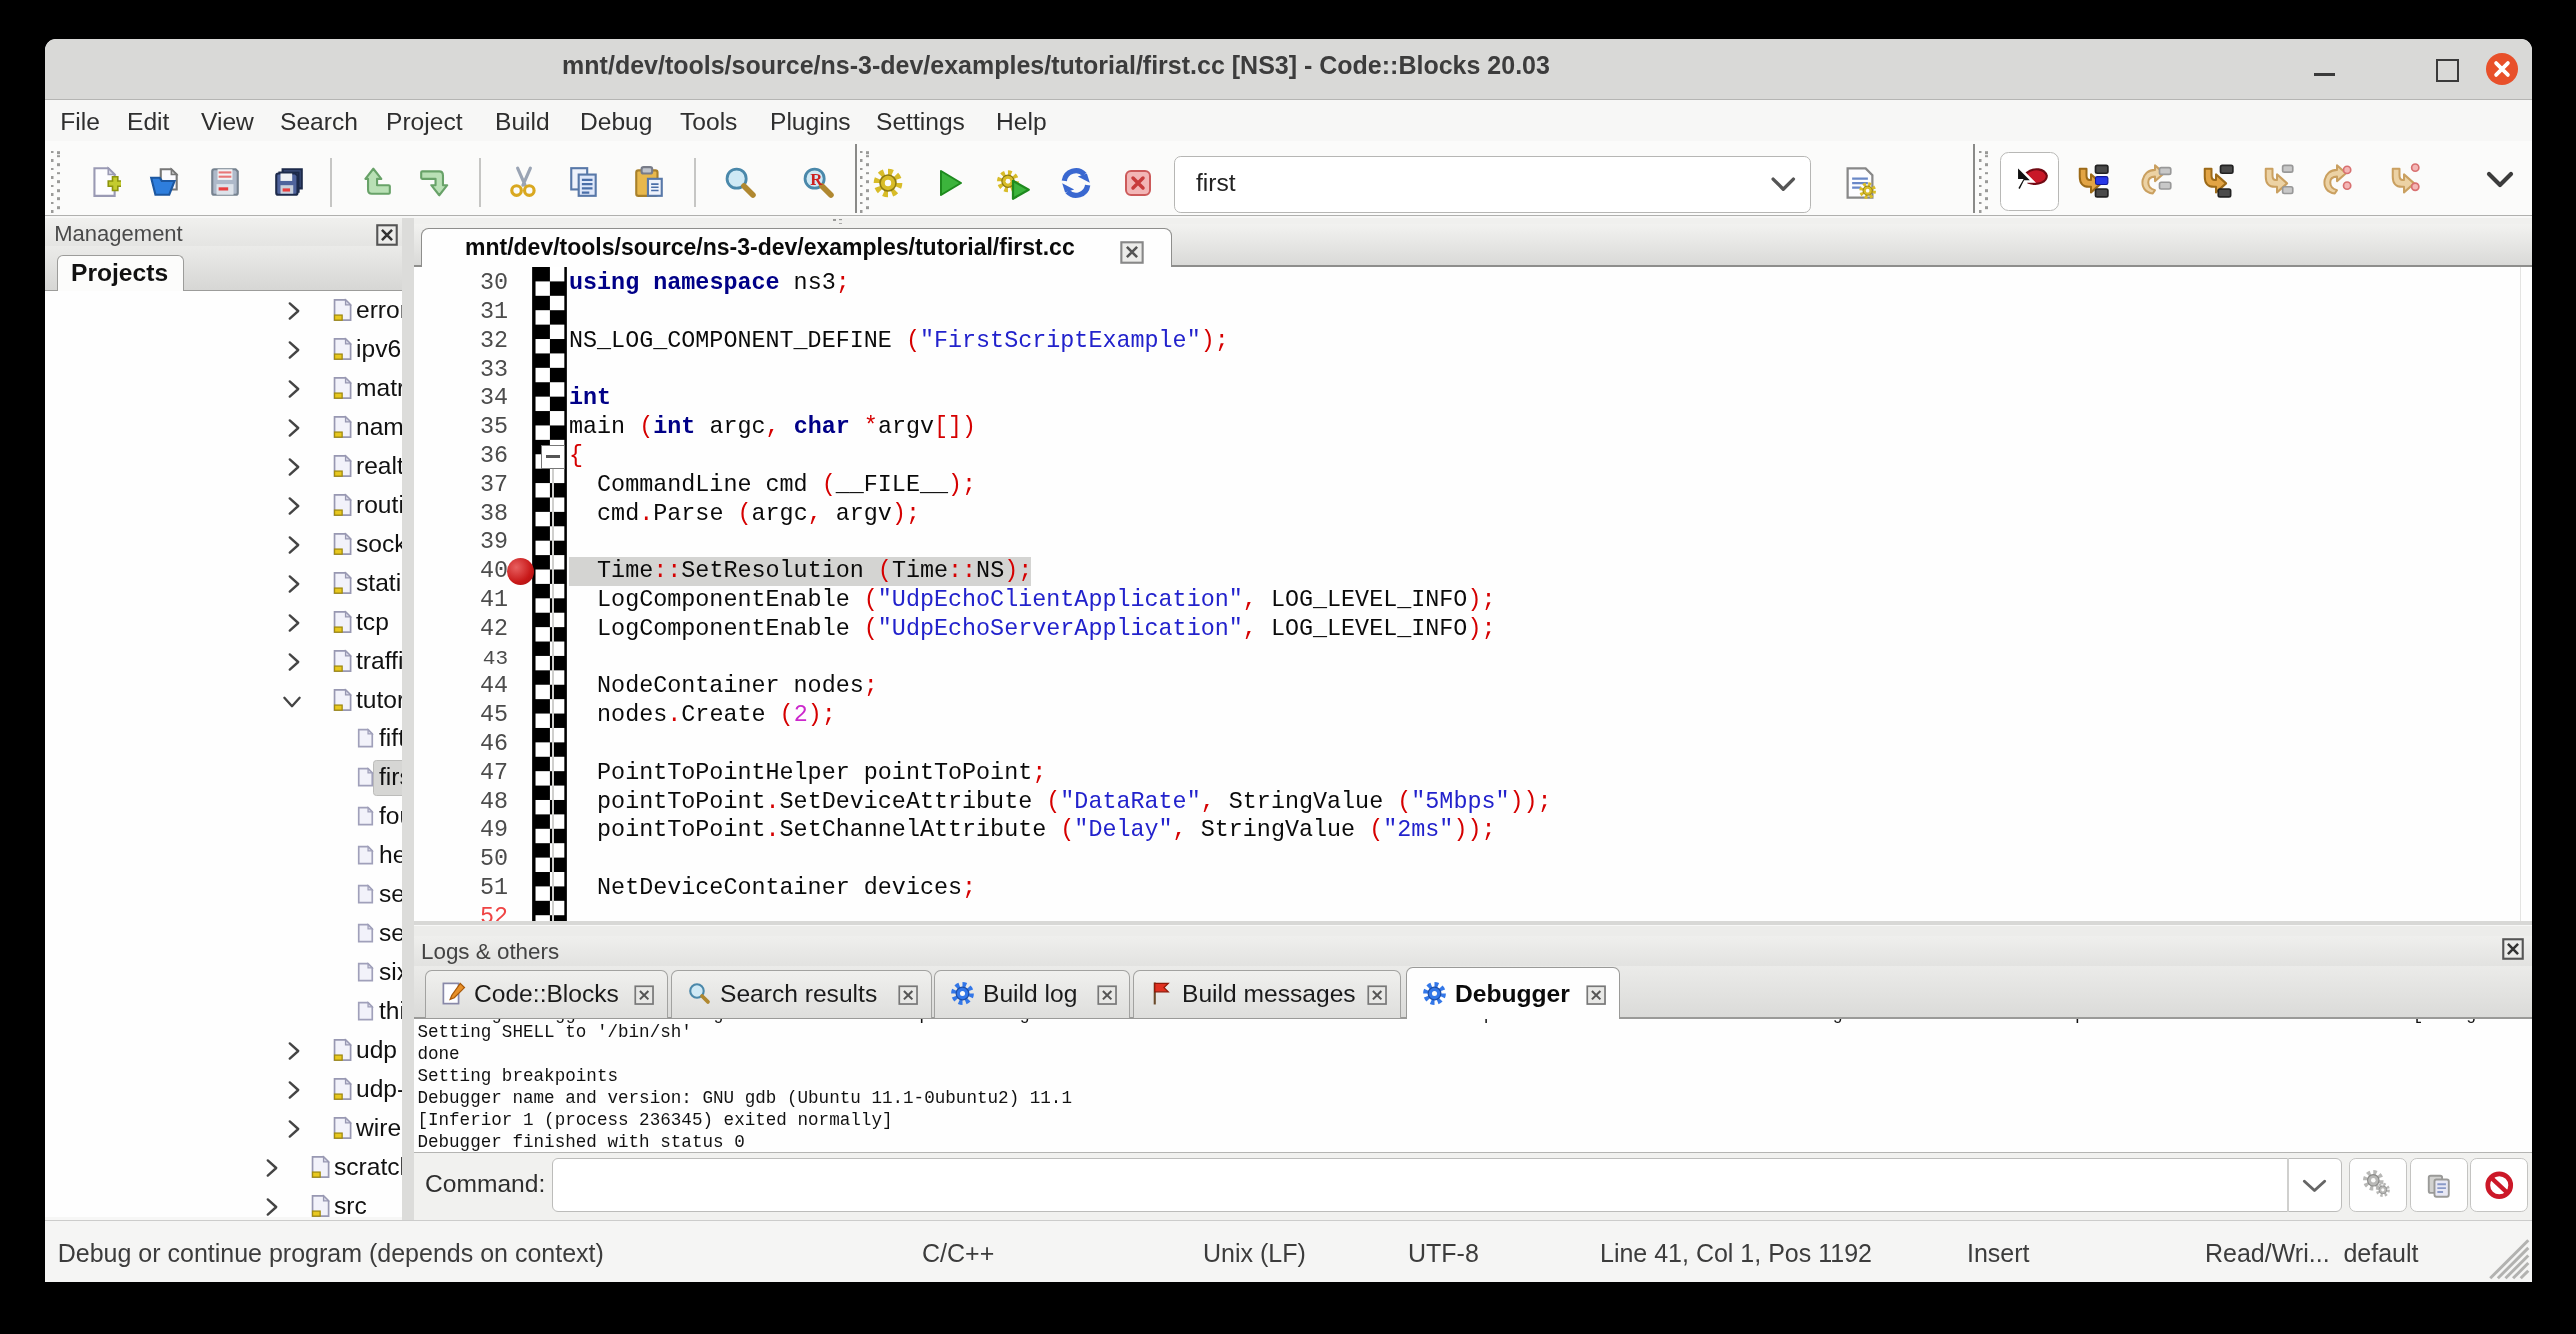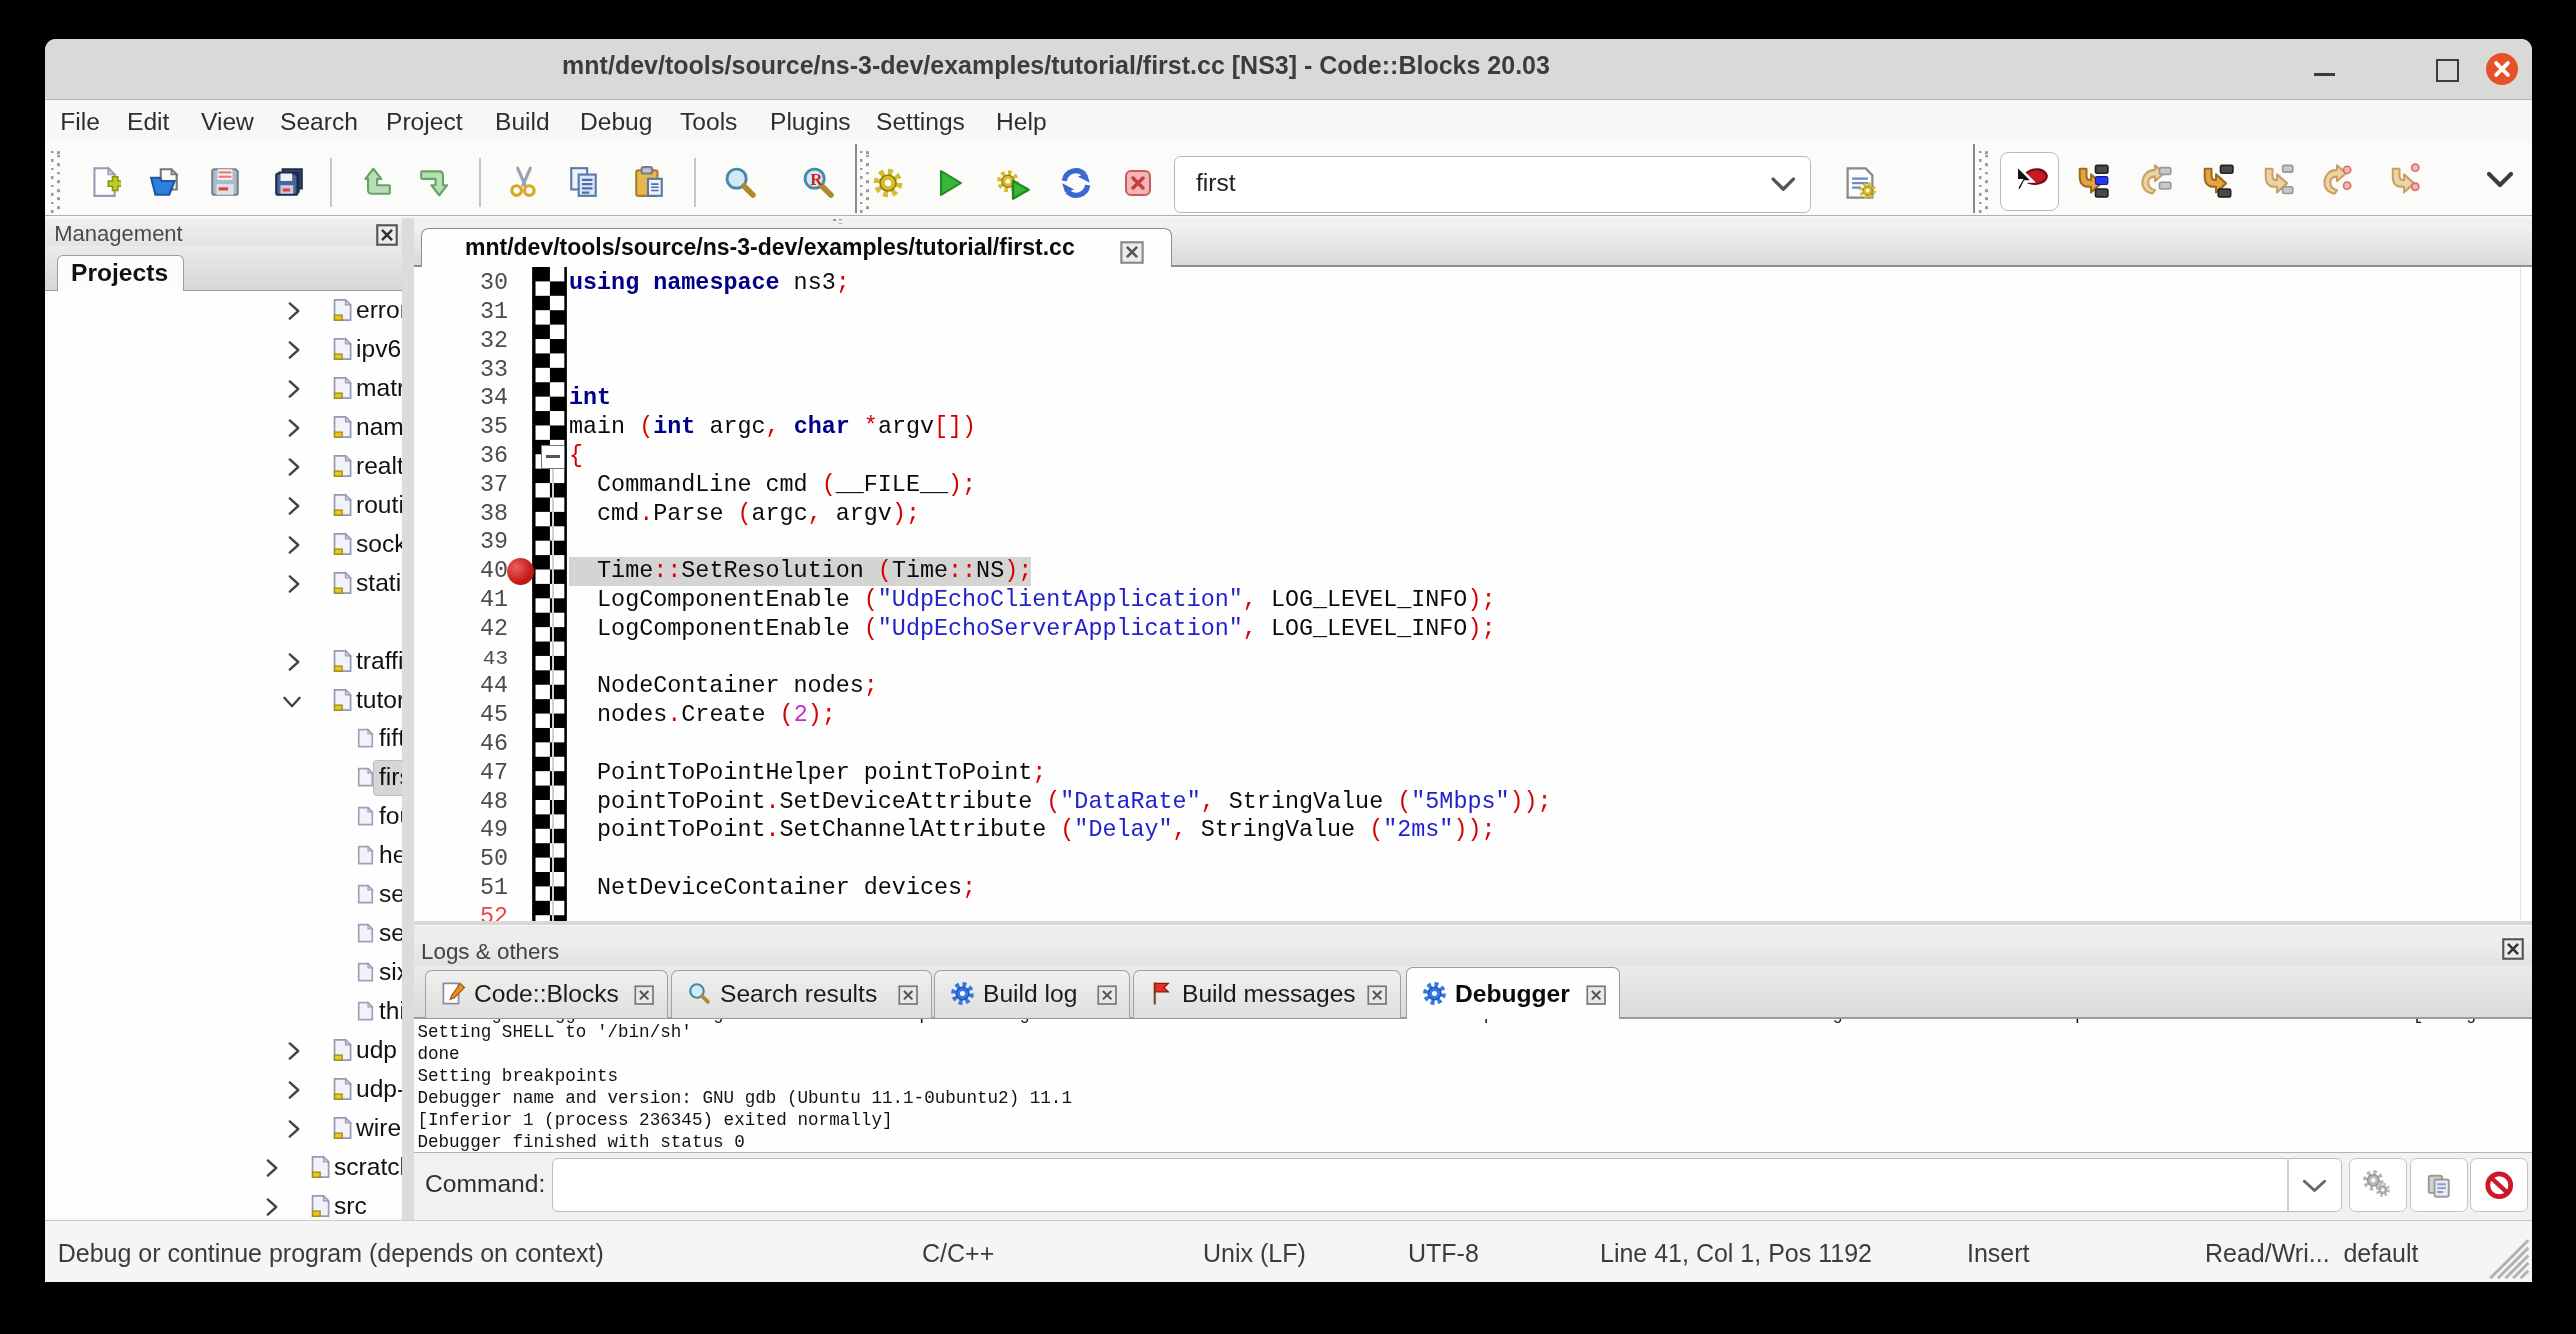--- a/index.html
+++ b/index.html
@@ -250,20 +250,27 @@
             <path d="M16 2 l6 6 h-6 z" fill="#d8d8e8" stroke="#9898b2" stroke-width="1.5"></path>
             <rect x="3" y="20" width="9" height="6" fill="#e8c820" stroke="#a08a10" stroke-width="1.5"></rect>
           </svg></div><div class="ab" style="left:311px;top:5.1px;">socke</div></div>
       <div class="treerow" style="left:0;top:273px;width:357px;"><svg class="ab" style="left:238px;top:8.5px;" width="22" height="22" viewBox="0 0 26 26">
           <path d="M8 4 L18 13 L8 22" fill="none" stroke="#444" stroke-width="2.8" stroke-linejoin="round" stroke-linecap="round"></path>
         </svg><div class="ab" style="left:287px;top:6.8px;"><svg width="20.3" height="24" viewBox="0 0 24 28">
             <path d="M3 2 h13 l6 6 v18 h-19 z" fill="#f2f2fa" stroke="#9898b2" stroke-width="2"></path>
             <path d="M16 2 l6 6 h-6 z" fill="#d8d8e8" stroke="#9898b2" stroke-width="1.5"></path>
             <rect x="3" y="20" width="9" height="6" fill="#e8c820" stroke="#a08a10" stroke-width="1.5"></rect>
           </svg></div><div class="ab" style="left:311px;top:5.1px;">stati</div></div>
+      <div class="treerow" style="left:0;top:312px;width:357px;"><svg class="ab" style="left:238px;top:8.5px;" width="22" height="22" viewBox="0 0 26 26">
+          <path d="M8 4 L18 13 L8 22" fill="none" stroke="#444" stroke-width="2.8" stroke-linejoin="round" stroke-linecap="round"></path>
+        </svg><div class="ab" style="left:287px;top:6.8px;"><svg width="20.3" height="24" viewBox="0 0 24 28">
+            <path d="M3 2 h13 l6 6 v18 h-19 z" fill="#f2f2fa" stroke="#9898b2" stroke-width="2"></path>
+            <path d="M16 2 l6 6 h-6 z" fill="#d8d8e8" stroke="#9898b2" stroke-width="1.5"></path>
+            <rect x="3" y="20" width="9" height="6" fill="#e8c820" stroke="#a08a10" stroke-width="1.5"></rect>
+          </svg></div><div class="ab" style="left:311px;top:5.1px;">tcp</div></div>
       <div class="treerow" style="left:0;top:351px;width:357px;"><svg class="ab" style="left:238px;top:8.5px;" width="22" height="22" viewBox="0 0 26 26">
           <path d="M8 4 L18 13 L8 22" fill="none" stroke="#444" stroke-width="2.8" stroke-linejoin="round" stroke-linecap="round"></path>
         </svg><div class="ab" style="left:287px;top:6.8px;"><svg width="20.3" height="24" viewBox="0 0 24 28">
             <path d="M3 2 h13 l6 6 v18 h-19 z" fill="#f2f2fa" stroke="#9898b2" stroke-width="2"></path>
             <path d="M16 2 l6 6 h-6 z" fill="#d8d8e8" stroke="#9898b2" stroke-width="1.5"></path>
             <rect x="3" y="20" width="9" height="6" fill="#e8c820" stroke="#a08a10" stroke-width="1.5"></rect>
           </svg></div><div class="ab" style="left:311px;top:5.1px;">traffi</div></div>
       <div class="treerow" style="left:0;top:390px;width:357px;"><svg class="ab" style="left:236px;top:10.2px;" width="22" height="22" viewBox="0 0 26 26">
           <path d="M4 8 L13 18 L22 8" fill="none" stroke="#444" stroke-width="2.8" stroke-linejoin="round" stroke-linecap="round"></path>
         </svg><div class="ab" style="left:287px;top:6.8px;"><svg width="20.3" height="24" viewBox="0 0 24 28">
@@ -349,20 +356,21 @@
 <svg class="ab" style="left:1075px;top:202px;" width="24" height="23" viewBox="0 0 28 27">
       <rect x="1.5" y="1.5" width="25" height="24" fill="#ececea" stroke="#888" stroke-width="2.5"></rect>
       <path d="M8 7 L20 19 M20 7 L8 19" stroke="#555" stroke-width="3"></path>
     </svg>
 <div class="ab" style="left:369px;top:228px;width:2118px;height:655px;background:#fefefe;overflow:hidden;"></div>
 <div class="ab" style="left:524px;top:518px;width:462px;height:29px;background:#d4d4d2;"></div>
 <div class="ab" style="left:404px;top:230px;font-size:23.4px;white-space:pre;width:59px;text-align:right;color:#4c4c4c;font-family:'Liberation Mono',monospace;line-height:29px;">30</div>
 <div class="ab" style="left:524px;top:230px;font-size:23.4px;white-space:pre;font-family:'Liberation Mono',monospace;line-height:29px;color:#0a0a0a;"><span class="kw">using</span>&nbsp;<span class="kw">namespace</span>&nbsp;ns3<span class="rd">;</span></div>
 <div class="ab" style="left:404px;top:259px;font-size:23.4px;white-space:pre;width:59px;text-align:right;color:#4c4c4c;font-family:'Liberation Mono',monospace;line-height:29px;">31</div>
 <div class="ab" style="left:404px;top:288px;font-size:23.4px;white-space:pre;width:59px;text-align:right;color:#4c4c4c;font-family:'Liberation Mono',monospace;line-height:29px;">32</div>
+<div class="ab" style="left:524px;top:288px;font-size:23.4px;white-space:pre;font-family:'Liberation Mono',monospace;line-height:29px;color:#0a0a0a;">NS_LOG_COMPONENT_DEFINE&nbsp;<span class="rd">(</span><span class="st">"FirstScriptExample"</span><span class="rd">);</span></div>
 <div class="ab" style="left:404px;top:317px;font-size:23.4px;white-space:pre;width:59px;text-align:right;color:#4c4c4c;font-family:'Liberation Mono',monospace;line-height:29px;">33</div>
 <div class="ab" style="left:404px;top:345px;font-size:23.4px;white-space:pre;width:59px;text-align:right;color:#4c4c4c;font-family:'Liberation Mono',monospace;line-height:29px;">34</div>
 <div class="ab" style="left:524px;top:345px;font-size:23.4px;white-space:pre;font-family:'Liberation Mono',monospace;line-height:29px;color:#0a0a0a;"><span class="kw">int</span></div>
 <div class="ab" style="left:404px;top:374px;font-size:23.4px;white-space:pre;width:59px;text-align:right;color:#4c4c4c;font-family:'Liberation Mono',monospace;line-height:29px;">35</div>
 <div class="ab" style="left:524px;top:374px;font-size:23.4px;white-space:pre;font-family:'Liberation Mono',monospace;line-height:29px;color:#0a0a0a;">main&nbsp;<span class="rd">(</span><span class="kw">int</span>&nbsp;argc<span class="rd">,</span>&nbsp;<span class="kw">char</span>&nbsp;<span class="rd">*</span>argv<span class="rd">[])</span></div>
 <div class="ab" style="left:404px;top:403px;font-size:23.4px;white-space:pre;width:59px;text-align:right;color:#4c4c4c;font-family:'Liberation Mono',monospace;line-height:29px;">36</div>
 <div class="ab" style="left:524px;top:403px;font-size:23.4px;white-space:pre;font-family:'Liberation Mono',monospace;line-height:29px;color:#0a0a0a;"><span class="rd">{</span></div>
 <div class="ab" style="left:404px;top:432px;font-size:23.4px;white-space:pre;width:59px;text-align:right;color:#4c4c4c;font-family:'Liberation Mono',monospace;line-height:29px;">37</div>
 <div class="ab" style="left:524px;top:432px;font-size:23.4px;white-space:pre;font-family:'Liberation Mono',monospace;line-height:29px;color:#0a0a0a;">&nbsp;&nbsp;CommandLine&nbsp;cmd&nbsp;<span class="rd">(</span>__FILE__<span class="rd">);</span></div>
 <div class="ab" style="left:404px;top:461px;font-size:23.4px;white-space:pre;width:59px;text-align:right;color:#4c4c4c;font-family:'Liberation Mono',monospace;line-height:29px;">38</div>

